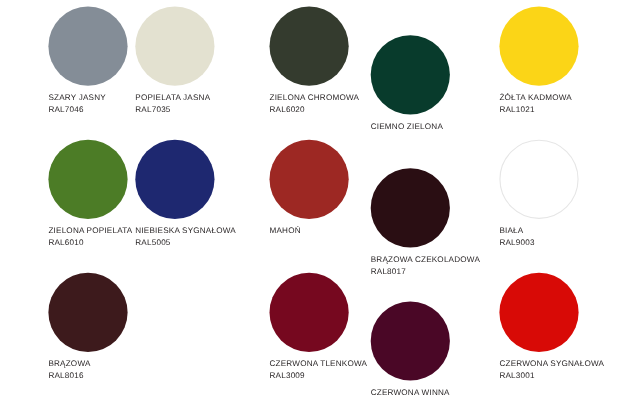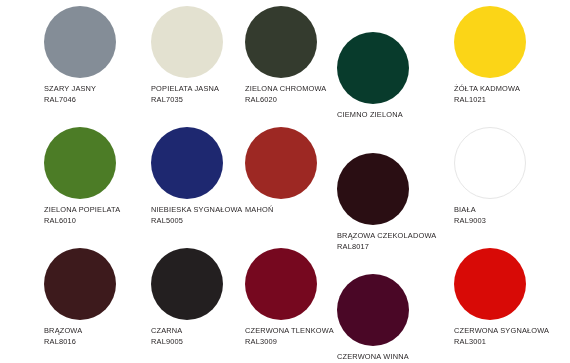--- a/index.html
+++ b/index.html
@@ -31,21 +31,21 @@
   .swatch-row.r1 { top: 121px; }
   .swatch-row.r2 { top: 242px; padding-left: 48px; }
 
   .swatch-cell {
     position: absolute;
     top: 0;
     width: 104px;
     height: 121px;
   }
   .swatch-cell.c0 { left: 44px; }
-  .swatch-cell.c1 { left: 151px; }
+  .swatch-cell.c1 { left: 123px; }
   .swatch-cell.c2 { left: 245px; text-decoration: underline; }
   .swatch-cell.c3 { left: 337px; margin-top: 26px; }
   .swatch-cell.c4 { left: 454px; }
 
   .swatch-disc {
     position: absolute;
     top: 6px;
     left: 0;
     width: 72px;
     height: 72px;
@@ -153,27 +153,20 @@
   </div>
 
   <div class="swatch-row r2">
     <div class="swatch-cell c0">
       <div class="swatch-disc" style="background: rgb(61, 26, 28);"></div>
       <div class="swatch-caption">
         <span class="swatch-name">BRĄZOWA</span>
         <span class="swatch-code">RAL8016</span>
       </div>
     </div>
-    <div class="swatch-cell c1">
-      <div class="swatch-disc" style="background: rgb(35, 31, 32);"></div>
-      <div class="swatch-caption">
-        <span class="swatch-name">CZARNA</span>
-        <span class="swatch-code">RAL9005</span>
-      </div>
-    </div>
     <div class="swatch-cell c2">
       <div class="swatch-disc" style="background: rgb(118, 8, 31);"></div>
       <div class="swatch-caption">
         <span class="swatch-name">CZERWONA TLENKOWA</span>
         <span class="swatch-code">RAL3009</span>
       </div>
     </div>
     <div class="swatch-cell c3">
       <div class="swatch-disc" style="background: rgb(74, 7, 38);"></div>
       <div class="swatch-caption">

